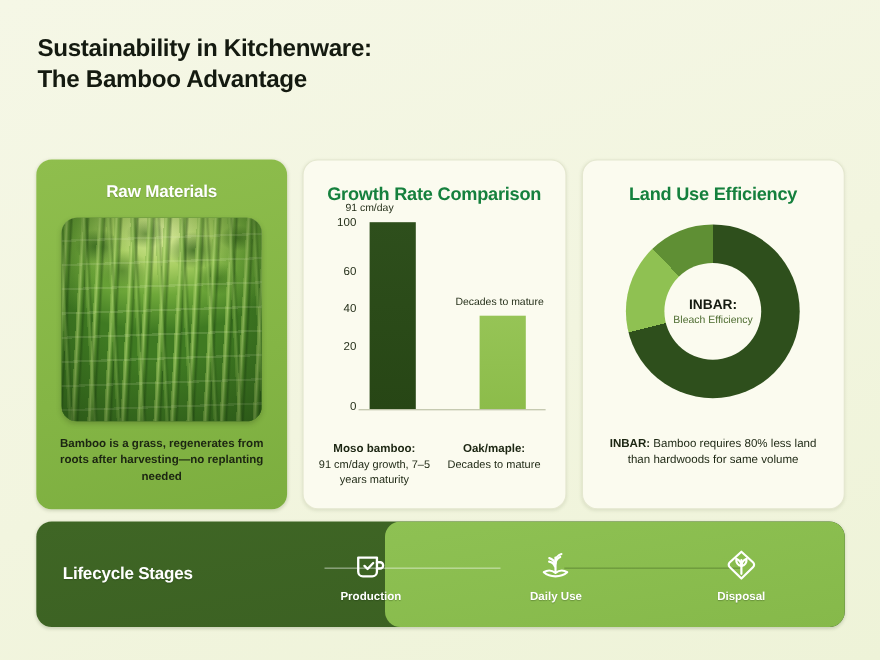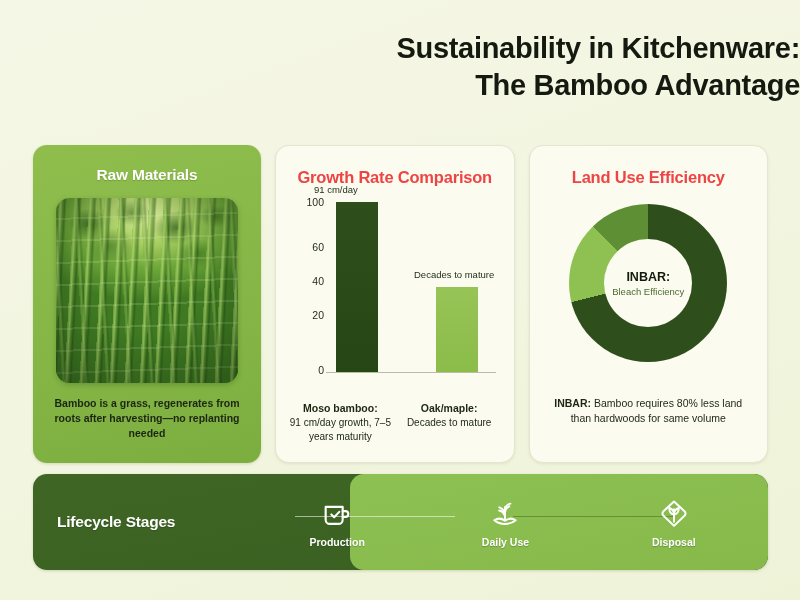--- a/index.html
+++ b/index.html
@@ -22,26 +22,27 @@
     width: 800px;
     height: 600px;
     background: linear-gradient(160deg, #f5f7e6 0%, #f2f5df 55%, #eef3d8 100%);
   }
 
   
   .title {
     position: absolute;
     left: 0; right: 0;
     top: 30px;
-    text-align: right;
+    text-align: left;
     color: #141a10;
-    font-size: 29px;
+    font-size: 22px;
     font-weight: bold;
     line-height: 1.28;
     letter-spacing: -0.3px;
+    padding-left: 34px;
   }
   .title-l2 { display: block; }
 
   
   .cards {
     position: absolute;
     left: 33px;
     top: 145px;
     width: 735px;
     height: 318px;
@@ -72,21 +73,21 @@
     font-size: 15.5px;
     font-weight: bold;
     letter-spacing: -0.2px;
   }
   .card-green .card-title {
     color: #ffffff;
     margin-top: 21px;
     text-shadow: 0 1px 1px rgba(40,60,20,0.25);
   }
   .card-cream .card-title {
-    color: #ef4444;
+    color: #15803d;
     margin-top: 22px;
     font-size: 16.5px;
   }
 
   
   .photo-wrap {
     margin: 14px auto 0;
     width: 182px;
     height: 185px;
     border-radius: 14px;

